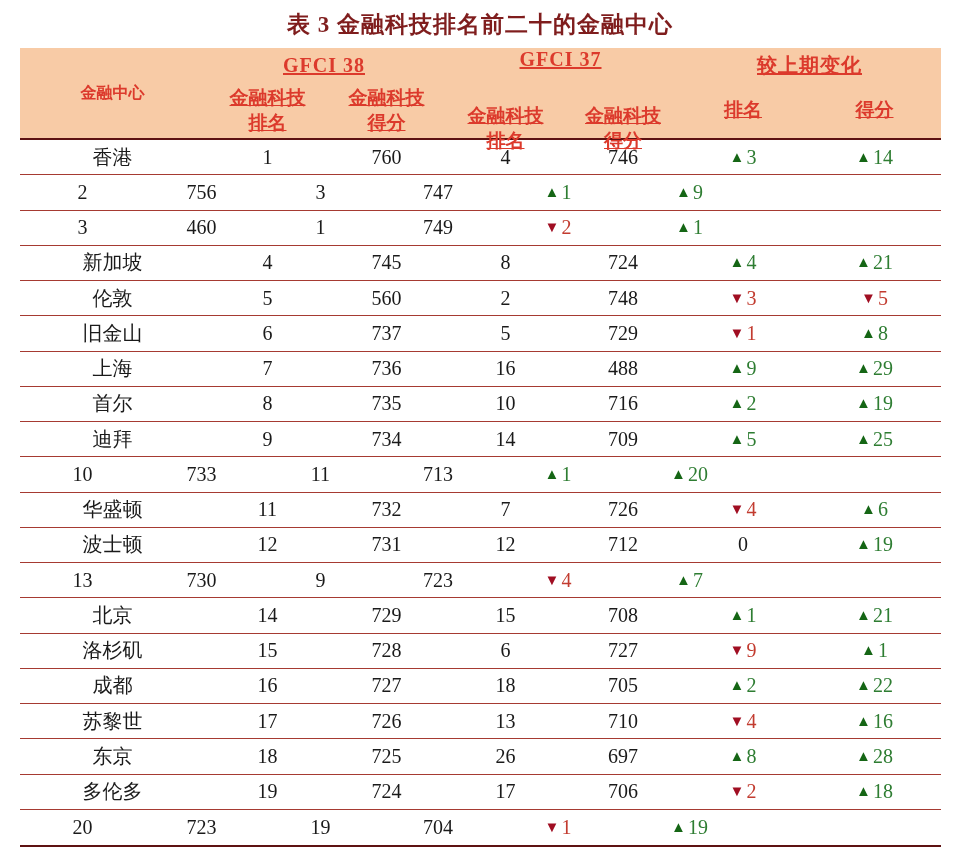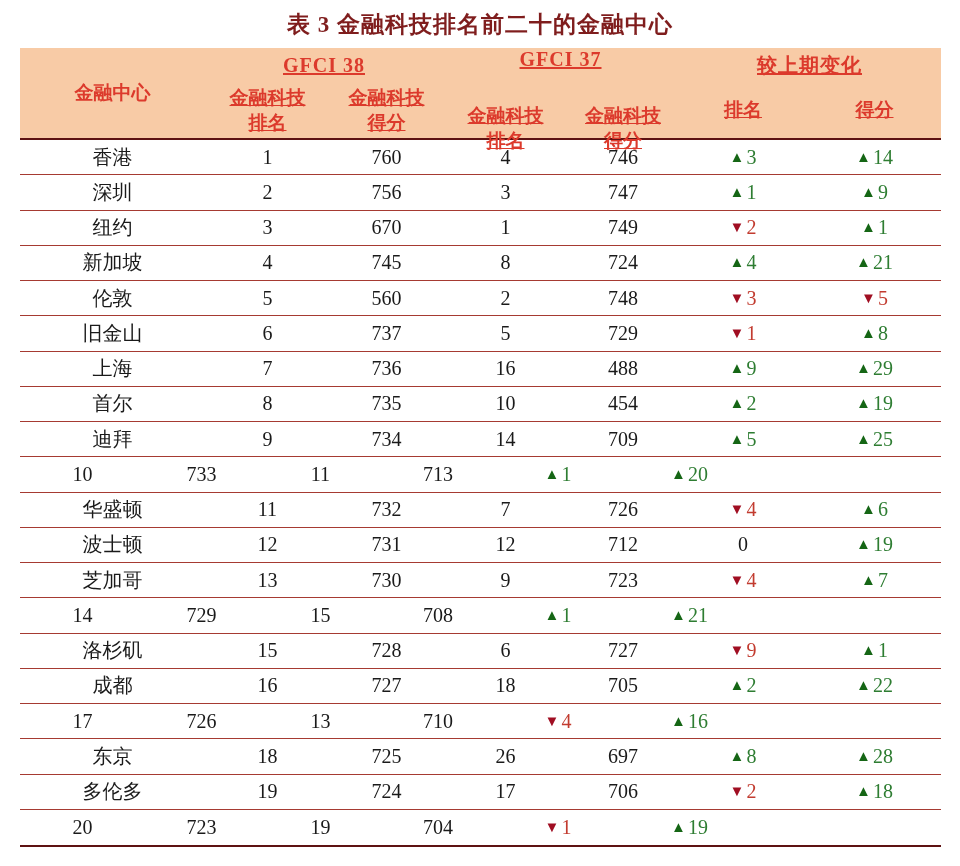--- a/index.html
+++ b/index.html
@@ -36,21 +36,21 @@
     background: #F8CBA6;
     border-bottom: 2px solid #5E1212;
     color: #DC3A2C;
     font-weight: bold;
   }
   .hcity {
     width: 185px;
     display: flex;
     align-items: center;
     justify-content: center;
-    font-size: 19px;
+    font-size: 16px;
   }
   .hgroup { display: flex; flex-direction: column; text-decoration: underline; }
   .g1 { width: 238px; }
   .g2 { width: 235px; gap: 32px; }
   .g3 { width: 263px; }
   .gtitle {
     height: 34px;
     display: flex;
     align-items: center;
     justify-content: center;
@@ -166,39 +166,37 @@
       <span class="tri up">▲</span>
       <span class="num up-num">3</span>
     </div>
     <div class="cell c-chs chg">
       <span class="tri up">▲</span>
       <span class="num up-num">14</span>
     </div>
   </div>
 
   <div class="trow">
-    <div class="cell c-city">深圳</div>
     <div class="cell c-r38">2</div>
     <div class="cell c-s38">756</div>
     <div class="cell c-r37">3</div>
     <div class="cell c-s37">747</div>
     <div class="cell c-chr chg">
       <span class="tri up">▲</span>
       <span class="num up-num">1</span>
     </div>
     <div class="cell c-chs chg">
       <span class="tri up">▲</span>
       <span class="num up-num">9</span>
     </div>
   </div>
 
   <div class="trow">
-    <div class="cell c-city">纽约</div>
     <div class="cell c-r38">3</div>
-    <div class="cell c-s38">670</div>
+    <div class="cell c-s38">460</div>
     <div class="cell c-r37">1</div>
     <div class="cell c-s37">749</div>
     <div class="cell c-chr chg">
       <span class="tri down">▼</span>
       <span class="num down-num">2</span>
     </div>
     <div class="cell c-chs chg">
       <span class="tri up">▲</span>
       <span class="num up-num">1</span>
     </div>
@@ -266,21 +264,21 @@
       <span class="tri up">▲</span>
       <span class="num up-num">29</span>
     </div>
   </div>
 
   <div class="trow">
     <div class="cell c-city">首尔</div>
     <div class="cell c-r38">8</div>
     <div class="cell c-s38">735</div>
     <div class="cell c-r37">10</div>
-    <div class="cell c-s37">454</div>
+    <div class="cell c-s37">716</div>
     <div class="cell c-chr chg">
       <span class="tri up">▲</span>
       <span class="num up-num">2</span>
     </div>
     <div class="cell c-chs chg">
       <span class="tri up">▲</span>
       <span class="num up-num">19</span>
     </div>
   </div>
 
@@ -341,36 +339,36 @@
 
       <span class="num">0</span>
     </div>
     <div class="cell c-chs chg">
       <span class="tri up">▲</span>
       <span class="num up-num">19</span>
     </div>
   </div>
 
   <div class="trow">
-    <div class="cell c-city">芝加哥</div>
     <div class="cell c-r38">13</div>
     <div class="cell c-s38">730</div>
     <div class="cell c-r37">9</div>
     <div class="cell c-s37">723</div>
     <div class="cell c-chr chg">
       <span class="tri down">▼</span>
       <span class="num down-num">4</span>
     </div>
     <div class="cell c-chs chg">
       <span class="tri up">▲</span>
       <span class="num up-num">7</span>
     </div>
   </div>
 
   <div class="trow">
+    <div class="cell c-city">北京</div>
     <div class="cell c-r38">14</div>
     <div class="cell c-s38">729</div>
     <div class="cell c-r37">15</div>
     <div class="cell c-s37">708</div>
     <div class="cell c-chr chg">
       <span class="tri up">▲</span>
       <span class="num up-num">1</span>
     </div>
     <div class="cell c-chs chg">
       <span class="tri up">▲</span>
@@ -404,20 +402,21 @@
       <span class="tri up">▲</span>
       <span class="num up-num">2</span>
     </div>
     <div class="cell c-chs chg">
       <span class="tri up">▲</span>
       <span class="num up-num">22</span>
     </div>
   </div>
 
   <div class="trow">
+    <div class="cell c-city">苏黎世</div>
     <div class="cell c-r38">17</div>
     <div class="cell c-s38">726</div>
     <div class="cell c-r37">13</div>
     <div class="cell c-s37">710</div>
     <div class="cell c-chr chg">
       <span class="tri down">▼</span>
       <span class="num down-num">4</span>
     </div>
     <div class="cell c-chs chg">
       <span class="tri up">▲</span>

